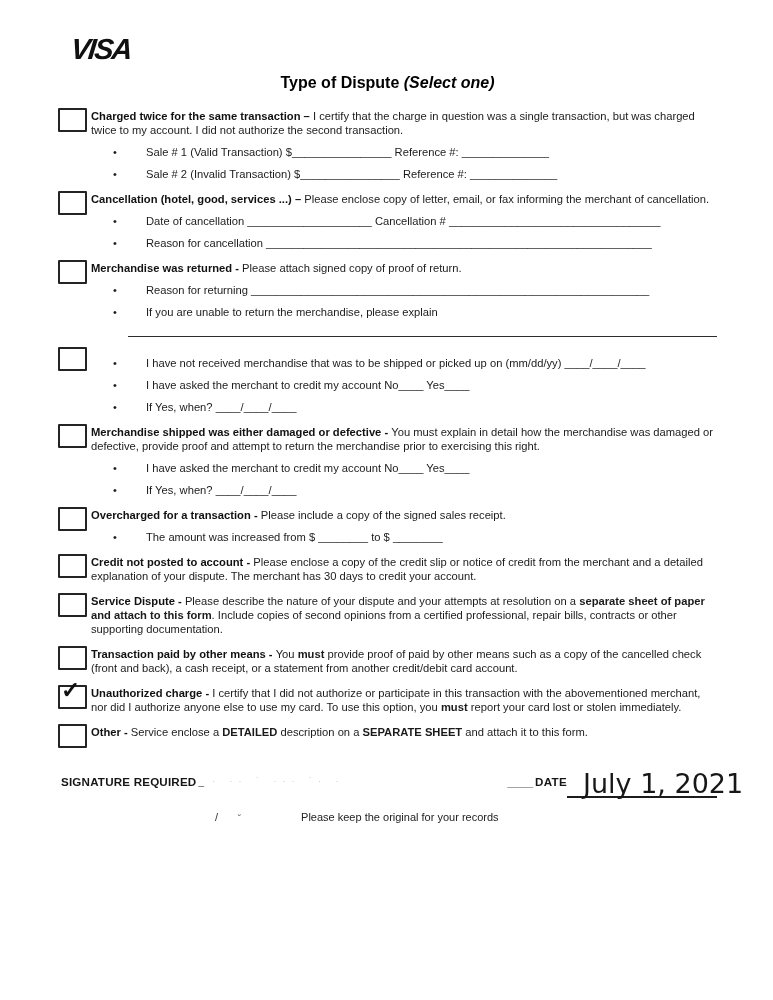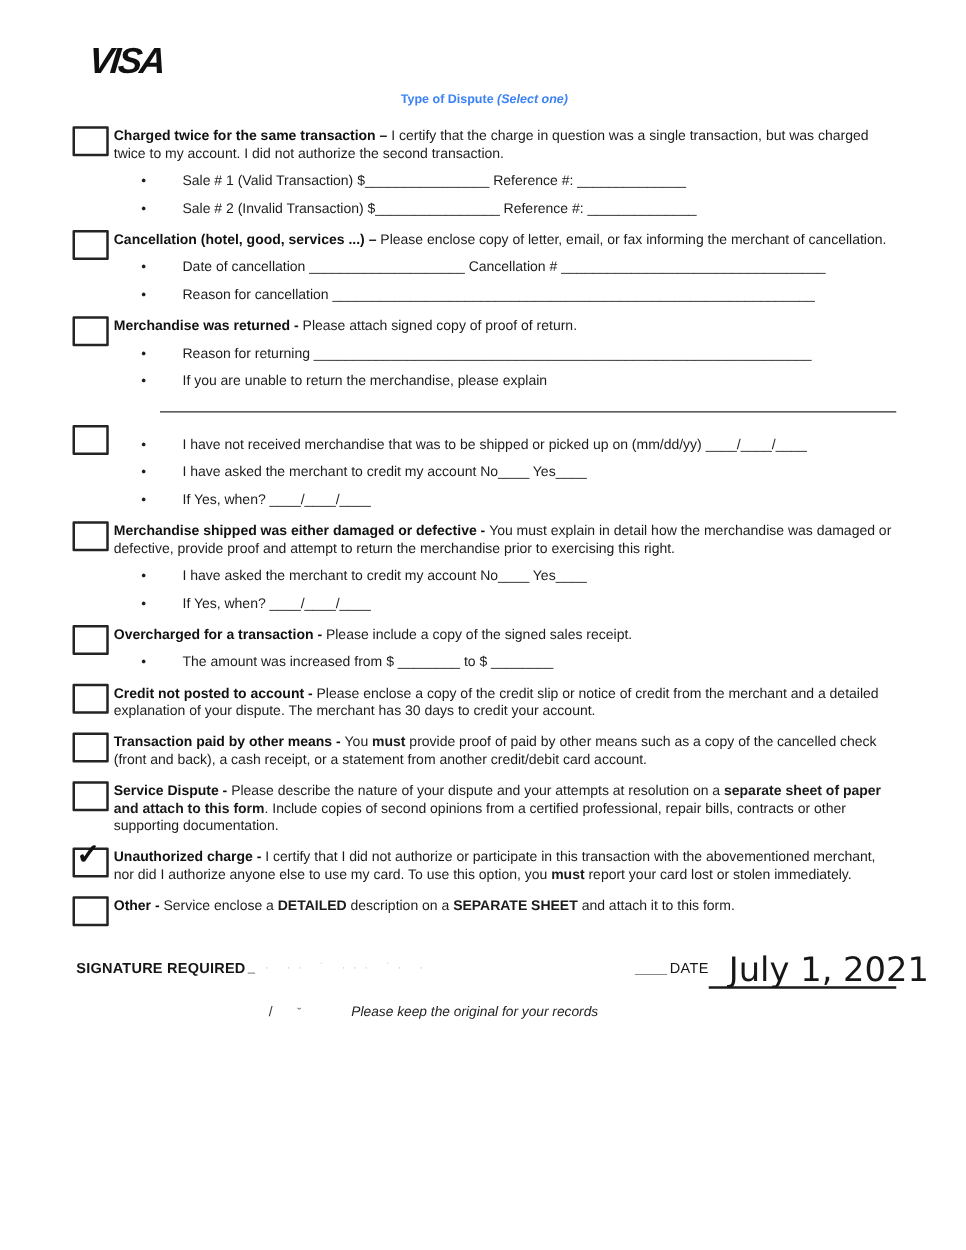--- a/index.html
+++ b/index.html
@@ -6,21 +6,21 @@
   .page {
     position:relative; width:773px; height:1000px; background:#fff;
     font-family:"Liberation Sans", sans-serif; color:#1c1c1c; overflow:hidden;
   }
   .logo {
     position:absolute; top:33px; left:71px;
     font-size:29px; font-weight:bold; font-style:italic;
     letter-spacing:-2px; transform:skewX(-6deg); color:#111;
   }
   .content { position:absolute; top:74px; left:58px; width:659px; }
-  .form-title { text-align:center; font-size:10px; font-weight:bold; margin:0 0 15px 0; color:#3b82f6; }
+  .form-title { text-align:center; font-size:16px; font-weight:bold; margin:0 0 15px 0; color:#000000; }
   .form-title .em { font-style:italic; }
 
   .section { display:flex; margin-bottom:9px; }
   .cb {
     flex:none; width:25px; height:20px; margin-right:4px; margin-top:1px;
     border:2px solid #242424; border-radius:1px; position:relative; background:#fff;
   }
   .cb .mark {
     display:none; position:absolute; top:-8px; left:1px;
     font-size:23px; font-weight:bold; color:#111; line-height:1;
@@ -35,30 +35,30 @@
   .rule { margin-top:8px; margin-left:37px; height:9px; border-bottom:1.6px solid #2d2d2d; }
 
   .sig-row { display:flex; align-items:center; margin-top:16px; margin-left:3px; }
   .sig-label { font-size:11.6px; font-weight:bold; letter-spacing:0.2px; color:#161616; }
   .label-tail { font-size:10px; color:#555; margin-left:2px; }
   .sig-smudge {
     flex:1; margin:0 8px; font-size:9px; color:#9a9a9a; opacity:0.55;
     white-space:nowrap; overflow:hidden; letter-spacing:6px;
   }
   .pre-blank { font-size:11.6px; font-weight:bold; color:#2a2a2a; }
-  .date-label { font-size:11.6px; font-weight:normal; letter-spacing:0.3px; color:#161616; margin-left:2px; }
+  .date-label { font-size:11.6px; font-weight:bold; letter-spacing:0.3px; color:#161616; margin-left:2px; }
   .date-line { position:relative; width:150px; height:32px; border-bottom:2.2px solid #1c1c1c; }
   .hand {
     position:absolute; left:16px; bottom:-3px; white-space:nowrap;
     font-family:"DejaVu Sans", sans-serif; font-size:27px; color:#171717; letter-spacing:0px;
   }
   .footer { display:flex; align-items:baseline; margin-top:13px; font-size:11px; }
   .art1 { margin-left:157px; font-style:normal; color:#333; }
   .art2 { margin-left:20px; font-size:9px; color:#555; }
-  .note { margin-left:40px; font-style:italic; color:#222; }
+  .note { margin-left:60px; color:#222; }
 </style>
 </head>
 <body>
 
 <div class="page">
   <div class="logo">VISA</div>
 
   <div class="content">
     <p class="form-title"><span>Type of Dispute </span><span class="em">(Select one)</span></p>
 
@@ -149,27 +149,27 @@
         </div>
         <div class="section">
           <span class="cb"></span>
           <div class="stext">
             <div><span class="hd">Credit not posted to account</span><span class="hd"> - </span><span>Please enclose a copy of the credit slip or notice of credit from the merchant and a detailed explanation of your dispute. The merchant has 30 days to credit your account.</span></div>
           </div>
         </div>
         <div class="section">
           <span class="cb"></span>
           <div class="stext">
+            <div><span class="hd">Service Dispute</span><span class="hd"> - </span><span>Please describe the nature of your dispute and your attempts at resolution on a </span><span class="b">separate sheet of paper and attach to this form</span><span>. Include copies of second opinions from a certified professional, repair bills, contracts or other supporting documentation.</span></div>
+          </div>
+        </div>
+        <div class="section">
+          <span class="cb"></span>
+          <div class="stext">
             <div><span class="hd">Transaction paid by other means</span><span class="hd"> - </span><span>You </span><span class="b">must</span><span> provide proof of paid by other means such as a copy of the cancelled check (front and back), a cash receipt, or a statement from another credit/debit card account.</span></div>
-          </div>
-        </div>
-        <div class="section">
-          <span class="cb"></span>
-          <div class="stext">
-            <div><span class="hd">Service Dispute</span><span class="hd"> - </span><span>Please describe the nature of your dispute and your attempts at resolution on a </span><span class="b">separate sheet of paper and attach to this form</span><span>. Include copies of second opinions from a certified professional, repair bills, contracts or other supporting documentation.</span></div>
           </div>
         </div>
         <div class="section checked">
           <span class="cb">
             <span class="mark">✓</span>
           </span>
           <div class="stext">
             <div><span class="hd">Unauthorized charge</span><span class="hd"> - </span><span>I certify that I did not authorize or participate in this transaction with the abovementioned merchant, nor did I authorize anyone else to use my card. To use this option, you </span><span class="b">must</span><span> report your card lost or stolen immediately.</span></div>
           </div>
         </div>

